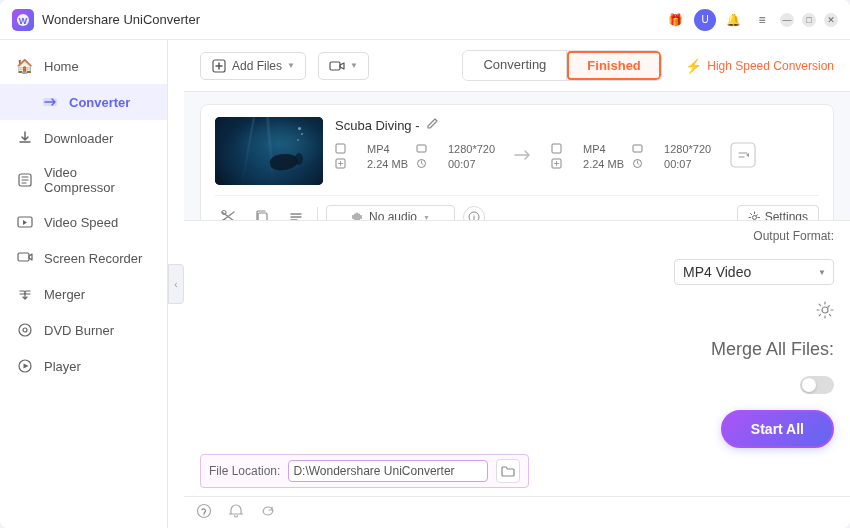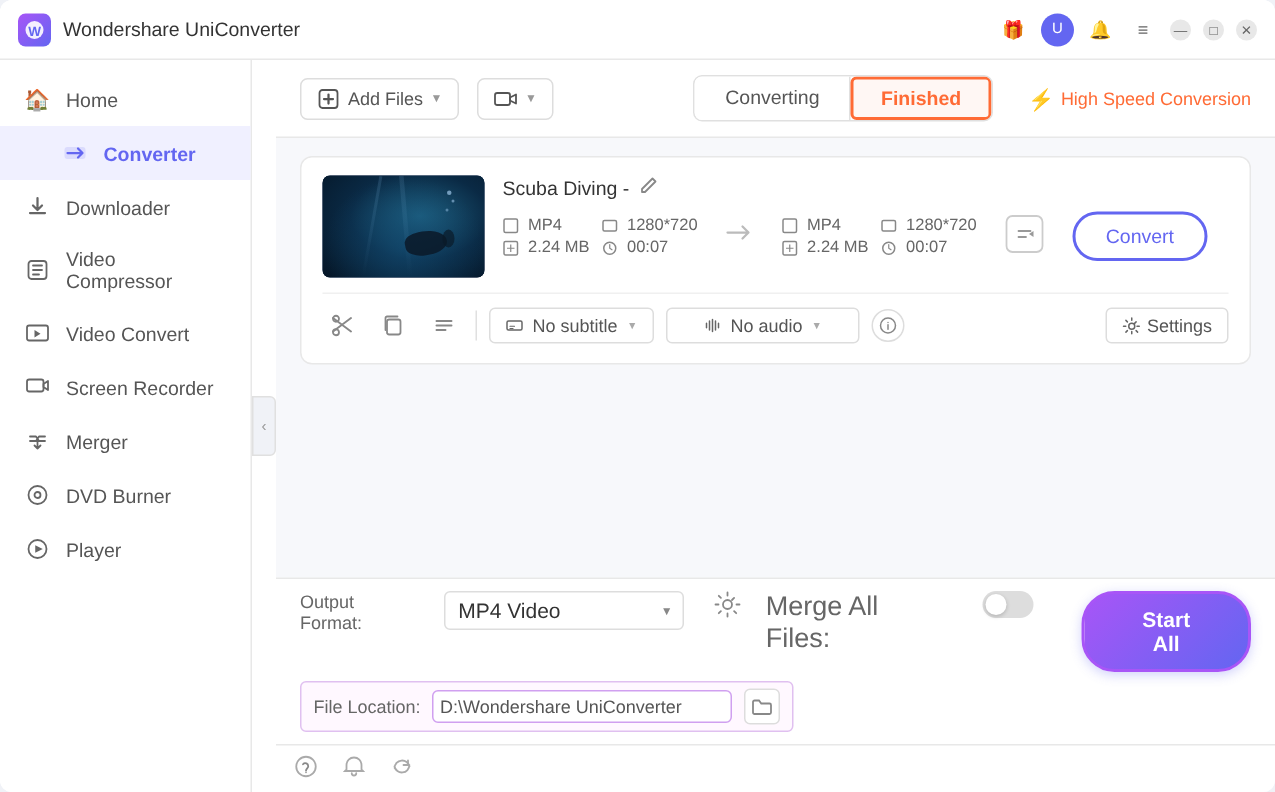--- a/index.html
+++ b/index.html
@@ -52,36 +52,36 @@
     
     .diver-scene { position: absolute; inset: 0; background: radial-gradient(ellipse at 60% 40%, #1e6080 0%, #0a2a45 50%, #051525 100%); }
 
     .file-info { flex: 1; min-width: 0; }
     .file-name-row { display: flex; align-items: center; gap: 6px; margin-bottom: 8px; }
     .file-name { font-size: 13px; color: #333; font-weight: 500; }
     .edit-icon { color: #888; font-size: 12px; cursor: pointer; }
 
     .format-row { display: flex; align-items: center; gap: 8px; }
     .format-group { display: flex; flex-direction: column; gap: 3px; }
-    .format-line { display: flex; align-items: flex-end; gap: 6px; color: #666; font-size: 11px; }
+    .format-line { display: flex; align-items: flex-start; gap: 21px; color: #666; font-size: 11px; }
     .arrow-icon { color: #aaa; font-size: 16px; margin: 0 8px; }
     .convert-btn { padding: 7px 20px; border: 2px solid #6366f1; border-radius: 20px; background: #fff; color: #6366f1; font-size: 13px; cursor: pointer; font-weight: 500; }
 
     
     .file-item-bottom { display: flex; align-items: center; gap: 8px; margin-top: 10px; padding-top: 8px; border-top: 1px solid #f0f0f0; }
     .action-icon-btn { width: 26px; height: 26px; display: flex; align-items: center; justify-content: center; cursor: pointer; color: #888; font-size: 14px; }
     .divider-v { width: 1px; height: 20px; background: #e0e0e0; }
     .subtitle-select { padding: 4px 10px; border: 1px solid #ddd; border-radius: 4px; background: #fff; font-size: 12px; color: #555; cursor: pointer; display: flex; align-items: center; gap: 6px; min-width: 110px; }
     .audio-select { padding: 4px 24px; border: 1px solid #ddd; border-radius: 4px; background: #fff; font-size: 12px; color: #555; cursor: pointer; display: flex; align-items: center; gap: 6px; min-width: 110px; }
     .info-btn { width: 22px; height: 22px; border-radius: 50%; border: 1px solid #ddd; display: flex; align-items: center; justify-content: center; color: #888; font-size: 11px; cursor: pointer; }
     .settings-right { padding: 4px 10px; border: 1px solid #ddd; border-radius: 4px; background: #fff; font-size: 12px; color: #555; cursor: pointer; display: flex; align-items: center; gap: 4px; margin-left: auto; }
 
     
     .bottom-bar { background: #fff; border-top: 1px solid #e8e8e8; padding: 8px 16px; flex-shrink: 0; }
-    .bottom-row1 { display: flex; align-items: flex-start; gap: 16px; margin-bottom: 6px; }
+    .bottom-row1 { display: flex; align-items: flex-end; gap: 16px; margin-bottom: 6px; flex-direction: column; }
     .output-format-label { color: #666; font-size: 12px; }
     .output-format-select { padding: 4px 30px 4px 8px; border: 1px solid #ddd; border-radius: 4px; background: #fff; font-size: 14px; color: #333; cursor: pointer; min-width: 160px; appearance: none; }
     .format-select-wrap { position: relative; display: inline-flex; align-items: center; }
     .format-select-wrap::after { content: '▼'; position: absolute; right: 8px; font-size: 8px; color: #888; pointer-events: none; }
     .convert-settings-icon { font-size: 16px; color: #888; cursor: pointer; margin-left: 4px; }
     .merge-label { color: #666; font-size: 18px; margin-left: auto; }
     .toggle-switch { width: 34px; height: 18px; background: #ddd; border-radius: 9px; position: relative; cursor: pointer; margin-left: 6px; }
     .toggle-knob { width: 14px; height: 14px; background: #fff; border-radius: 50%; position: absolute; top: 2px; left: 2px; transition: left 0.2s; box-shadow: 0 1px 3px rgba(0,0,0,0.2); }
     .start-all-btn { padding: 9px 28px; background: linear-gradient(135deg, #a855f7, #6366f1); border: 2px solid #a855f7; border-radius: 22px; color: #fff; font-size: 14px; font-weight: 600; cursor: pointer; margin-left: 16px; box-shadow: 0 2px 8px rgba(99,102,241,0.3); }
 
@@ -151,21 +151,21 @@
         </span>
         <span>Video Compressor</span>
       </div>
       <div class="sidebar-item">
         <span class="sidebar-icon">
           <svg width="16" height="16" viewBox="0 0 16 16" fill="none">
             <rect x="1" y="3" width="14" height="10" rx="1.5" stroke="#666" stroke-width="1.2" fill="none"></rect>
             <path d="M6 6l4 2.5L6 11V6z" fill="#666"></path>
           </svg>
         </span>
-        <span>Video Convert</span>
+        <span>Video Speed</span>
       </div>
       <div class="sidebar-item">
         <span class="sidebar-icon">
           <svg width="16" height="16" viewBox="0 0 16 16" fill="none">
             <rect x="1" y="3" width="11" height="8" rx="1.5" stroke="#666" stroke-width="1.2" fill="none"></rect>
             <path d="M12 6l3-2v6l-3-2V6z" stroke="#666" stroke-width="1.2" stroke-linejoin="round"></path>
           </svg>
         </span>
         <span>Screen Recorder</span>
       </div>
@@ -336,21 +336,20 @@
                 </div>
 
                 <div style="margin:0 10px;">
                   <svg width="28" height="28" viewBox="0 0 28 28" fill="none">
                     <rect x="2" y="2" width="24" height="24" rx="4" stroke="#ccc" stroke-width="1.2" fill="none"></rect>
                     <path d="M10 12h8M10 16h5" stroke="#999" stroke-width="1.2" stroke-linecap="round"></path>
                     <path d="M17 14l3-2v4l-3-2z" fill="#999"></path>
                   </svg>
                 </div>
 
-                <button class="convert-btn">Convert</button>
               </div>
             </div>
           </div>
 
           <div class="file-item-bottom">
             <div class="action-icon-btn">
               <svg width="16" height="16" viewBox="0 0 16 16" fill="none">
                 <path d="M2 3l12 9M2 12l12-9" stroke="#888" stroke-width="1.3" stroke-linecap="round"></path>
                 <circle cx="4" cy="12.5" r="2" stroke="#888" stroke-width="1.2" fill="none"></circle>
                 <circle cx="4" cy="3.5" r="2" stroke="#888" stroke-width="1.2" fill="none"></circle>
@@ -362,28 +361,20 @@
                 <path d="M3 11V3a1 1 0 011-1h7" stroke="#888" stroke-width="1.2" stroke-linecap="round"></path>
               </svg>
             </div>
             <div class="action-icon-btn">
               <svg width="16" height="16" viewBox="0 0 16 16" fill="none">
                 <path d="M3 5h10M3 8h10M3 11h6" stroke="#888" stroke-width="1.3" stroke-linecap="round"></path>
               </svg>
             </div>
             <div class="divider-v"></div>
 
-            <div class="subtitle-select">
-              <svg width="12" height="12" viewBox="0 0 12 12" fill="none">
-                <rect x="1" y="3" width="10" height="6" rx="1" stroke="#666" stroke-width="1" fill="none"></rect>
-                <path d="M3 6.5h3M3 8h2" stroke="#666" stroke-width="0.8" stroke-linecap="round"></path>
-              </svg>
-              <span>No subtitle</span>
-              <span style="font-size:7px;color:#aaa;margin-left:auto;">▼</span>
-            </div>
 
             <div class="audio-select">
               <svg width="12" height="12" viewBox="0 0 12 12" fill="none">
                 <path d="M2 4.5v3M4 3v6M6 2v8M8 3v6M10 4.5v3" stroke="#666" stroke-width="1" stroke-linecap="round"></path>
               </svg>
               <span>No audio</span>
               <span style="font-size:7px;color:#aaa;margin-left:auto;">▼</span>
             </div>
 
             <div class="info-btn">

